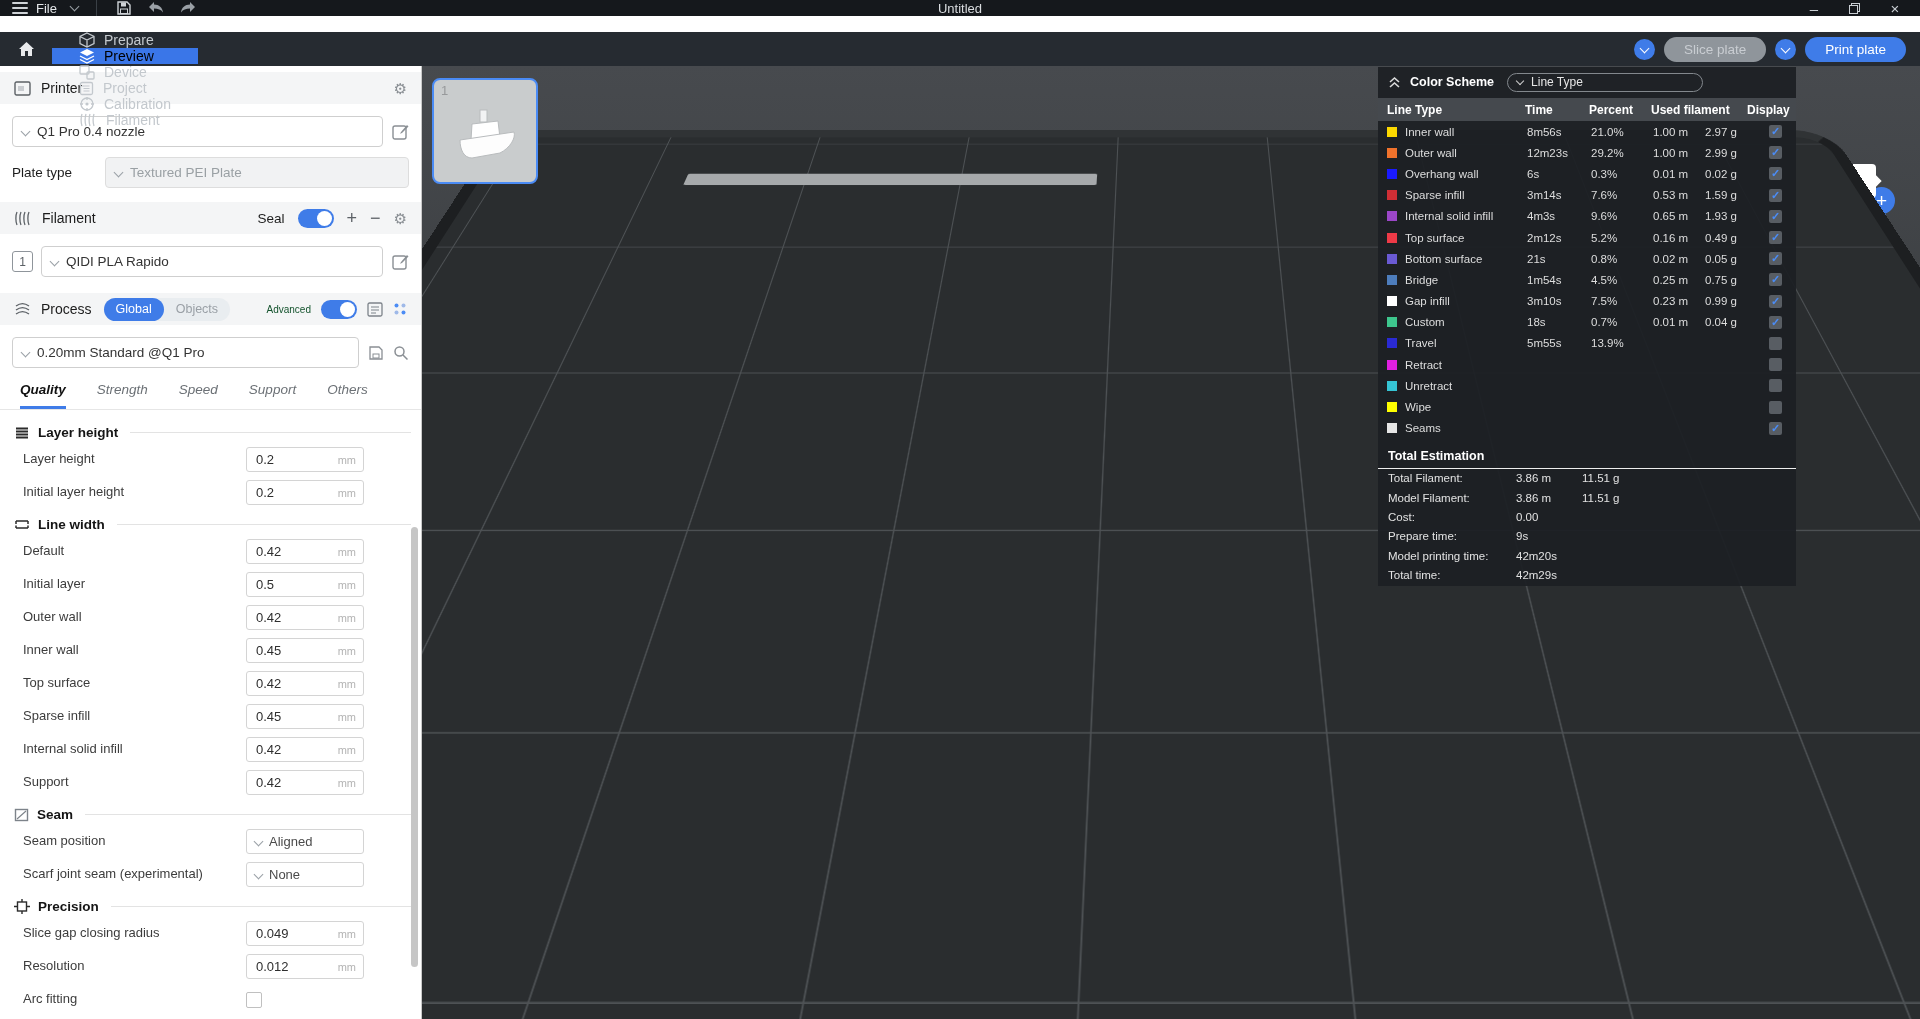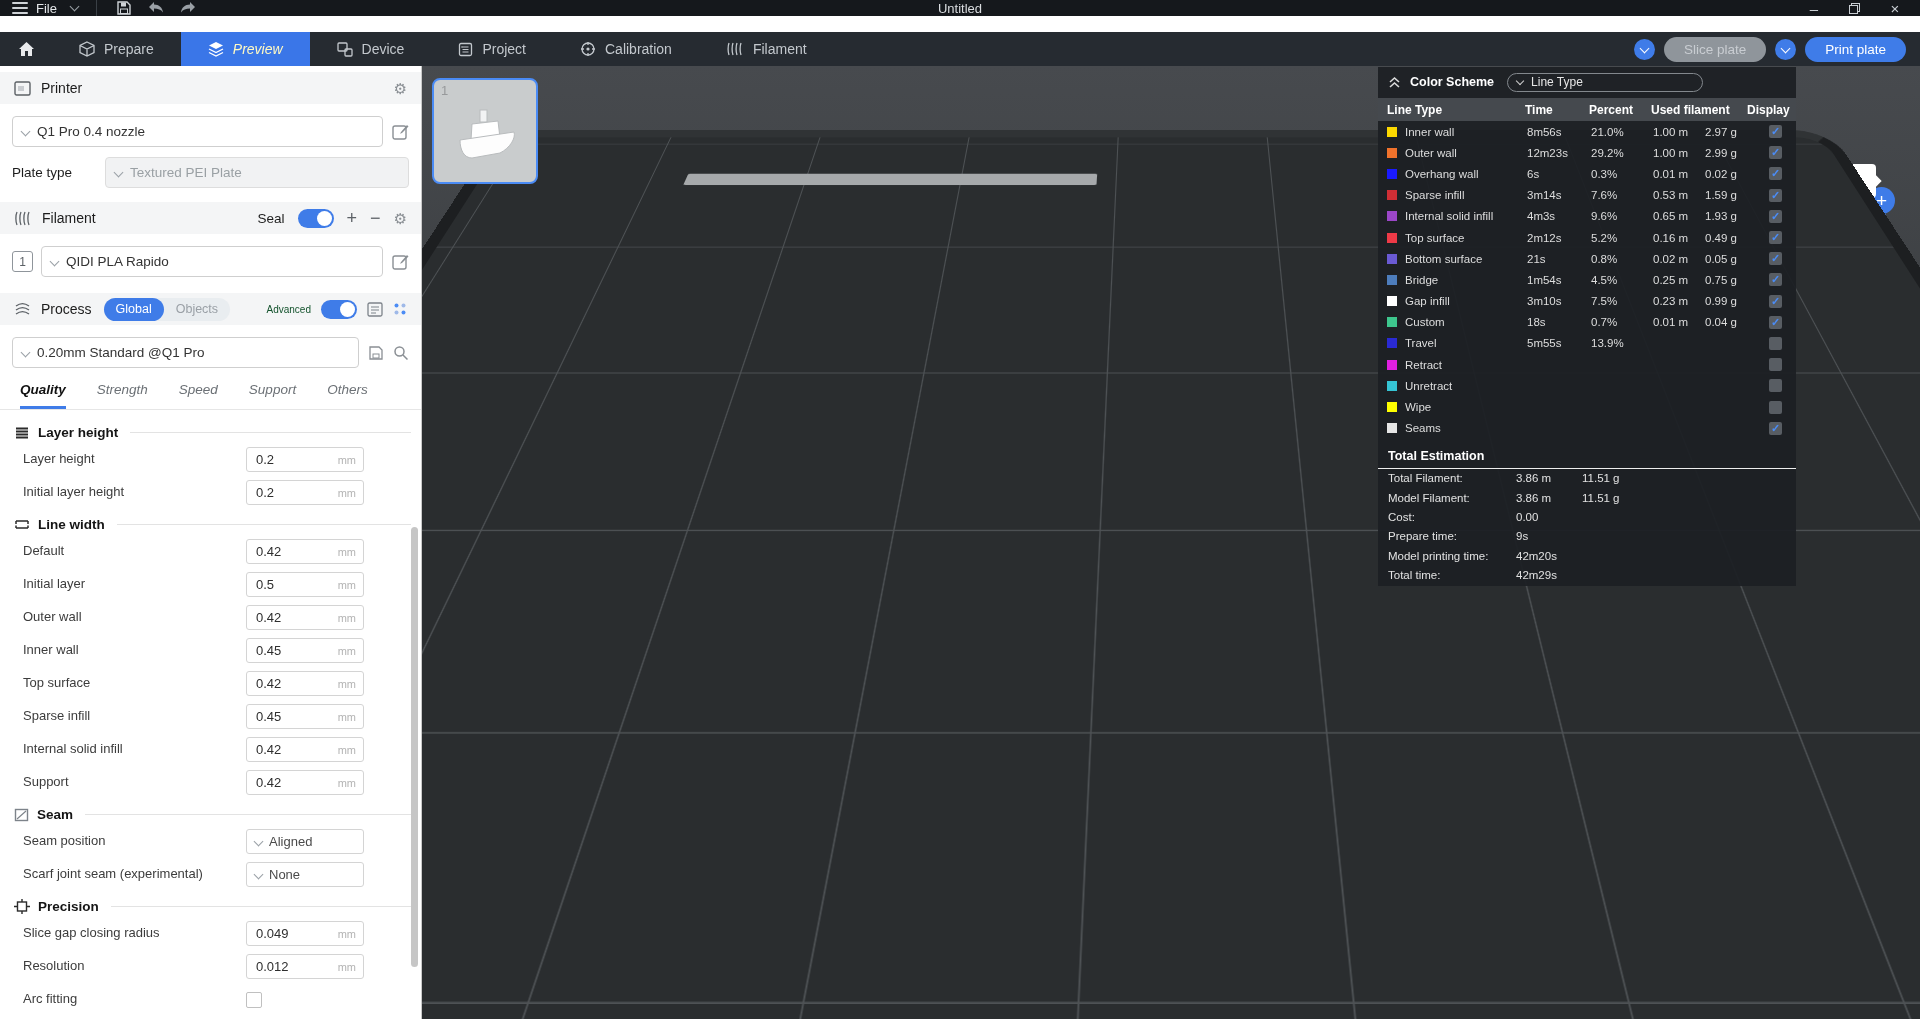--- a/index.html
+++ b/index.html
@@ -20,21 +20,21 @@
   .winbtn { color:#c9ced3; font-size:15px; width:18px; text-align:center; cursor:default; }
   .maxbox { position:relative; width:11px; height:11px; }
   .maxbox i { position:absolute; border:1.4px solid #c9ced3; width:9px; height:9px; }
   .maxbox i:first-child { right:0; top:0; }
   .maxbox i:last-child { left:0; bottom:0; background:#15181c; }
 
   
   .navbar { position:absolute; left:0; top:32px; width:100%; height:34px; background:#262b31; display:flex; align-items:center; z-index:49; }
   .nav-home { width:52px; display:flex; justify-content:center; }
   .ntab { height:34px; display:flex; align-items:center; gap:9px; padding:0 27px; font-size:14px; color:#c3c8cd; cursor:pointer; }
-  .ntab.active { background:#3a76e8; color:#fef9c3;font-style:italic; }
+  .ntab.active { background:#3a76e8; color:#000000; }
   .nav-right { margin-left:auto; display:flex; align-items:center; gap:9px; padding-right:14px; }
   .ddcirc { width:21px; height:21px; border-radius:50%; background:#3f7ce8; display:flex; align-items:center; justify-content:center; }
   .ddcirc .chev { border-color:#fff; margin-top:-2px; }
   .pill { height:25px; border-radius:13px; padding:0 20px; font-size:13.5px; display:flex; align-items:center; }
   .pill.disabled { background:#8f959b; color:#c9cdd2; }
   .pill.primary { background:#3f7ce8; color:#fff; }
 
   
   .sidebar { position:absolute; left:0; top:66px; width:422px; height:953px; background:#fff; border-right:1px solid #c9c9c9; overflow:hidden; z-index:40; }
   .group-header { height:32px; background:#f4f5f6; display:flex; align-items:center; padding:0 14px; gap:10px; margin-top:6px; }
@@ -169,21 +169,21 @@
       <span class="winbtn">×</span>
     </div>
   </div>
 
   <div class="navbar">
     <span class="nav-home">
       <svg width="17" height="16" viewBox="0 0 17 16">
           <path d="M8.5 1 1 8h2v7h4v-5h3v5h4V8h2z" fill="#e8eaec"></path>
         </svg>
     </span>
-    <div id="nav-tabs" style="display:flex;height:34px;">
+    <div id="nav-tabs" style="display:flex;height:34px;flex-direction:column;">
         <div class="ntab">
           <span>
             <svg width="16" height="16" viewBox="0 0 16 16">
               <path d="M8 1 15 4.5v7L8 15 1 11.5v-7z M1 4.5 8 8l7-3.5 M8 8v7" fill="none" stroke="#c3c8cd" stroke-width="1.3"></path>
             </svg>
           </span>
           <span>Prepare</span>
         </div>
         <div class="ntab active">
           <span>

